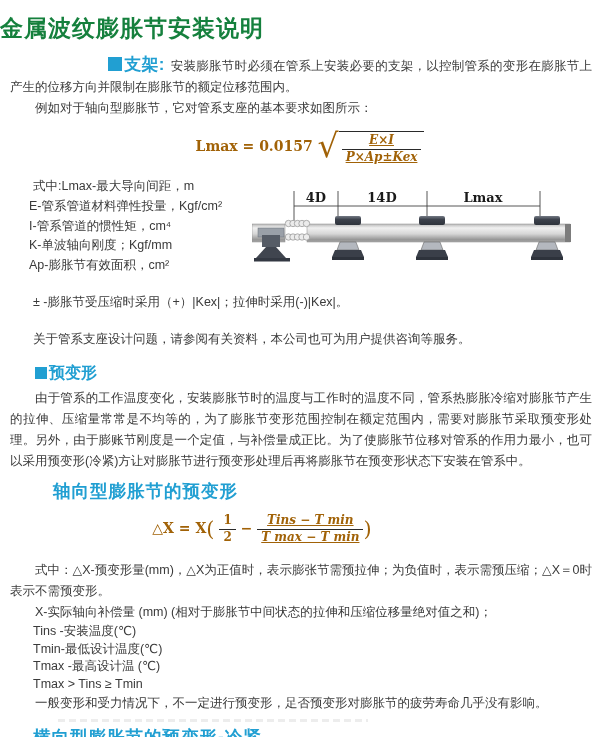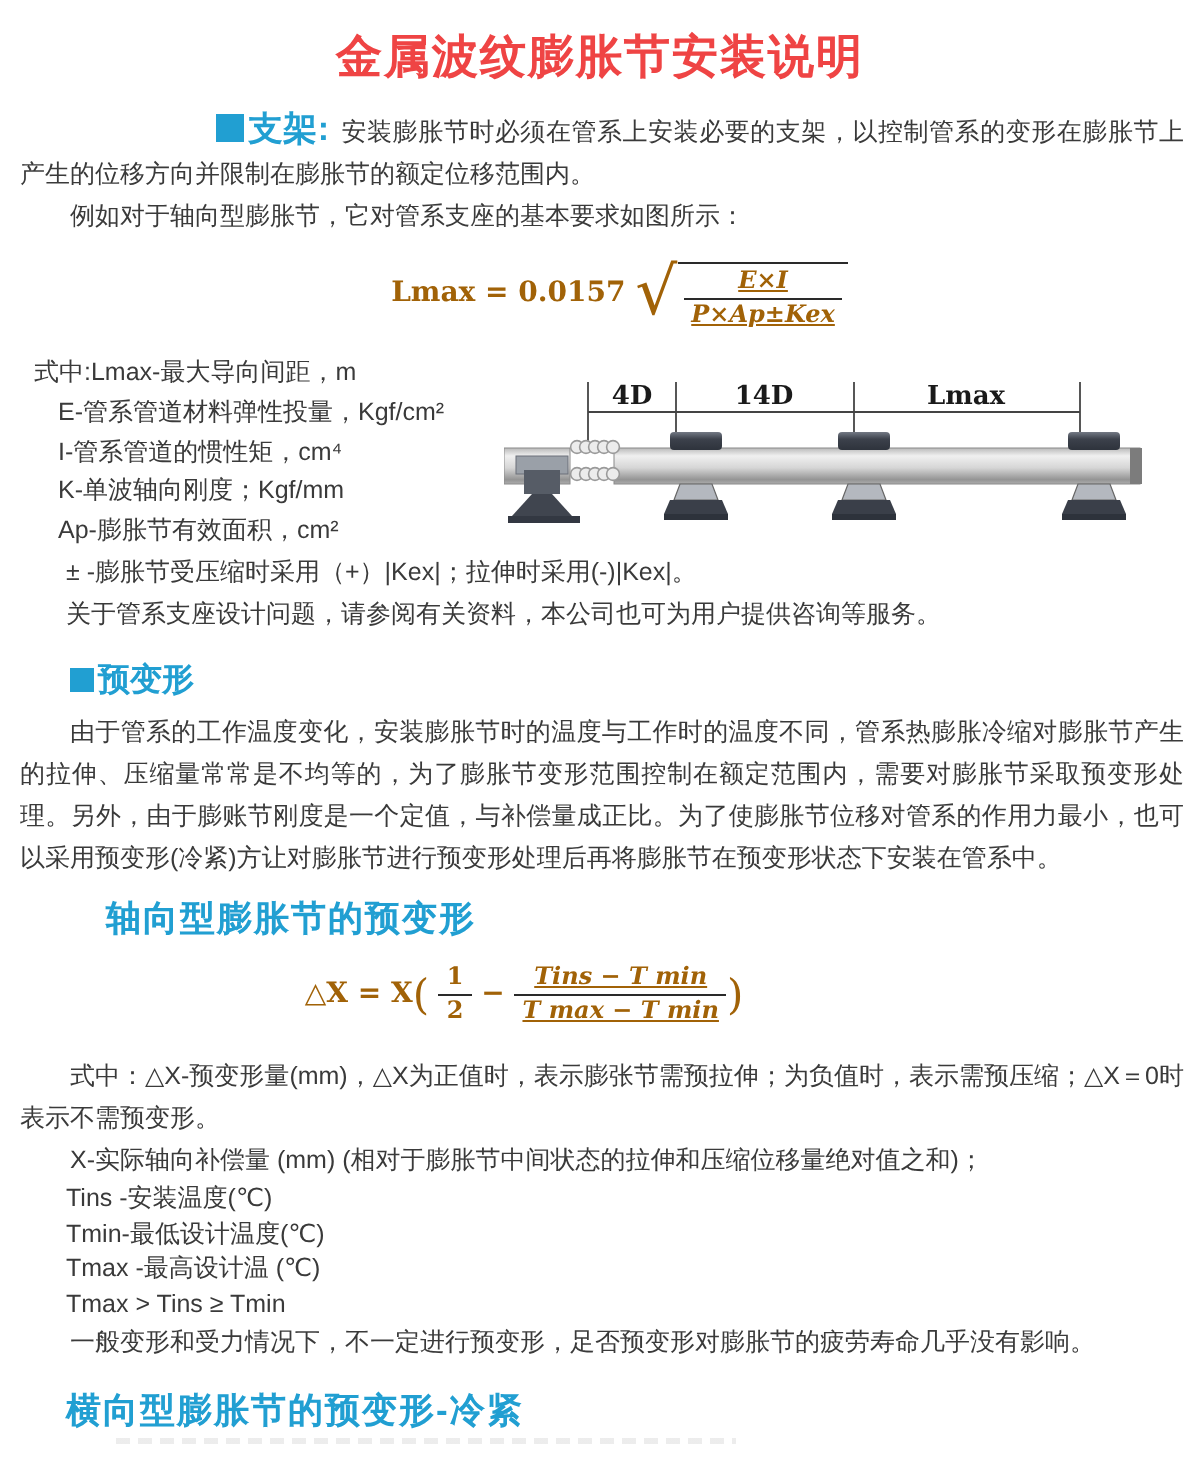--- a/index.html
+++ b/index.html
@@ -3,21 +3,21 @@
 <meta charset="utf-8">
 <style>
   :root { --accent-blue:#219fd2; --text:#3a3a3a; }
   * { margin:0; padding:0; box-sizing:border-box; }
   html,body { background:#ffffff; }
   body {
     width:600px; height:737px; overflow:hidden; position:relative;
     font-family:"Liberation Sans","DejaVu Sans",sans-serif;
     font-size:12.5px; line-height:21px; color:var(--text);
   }
-  h1.doc-title { font-size:23px; line-height:28px; text-align:center; margin:14px 0 12px; color:#ef4444; letter-spacing:1px; font-weight:bold; }
+  h1.doc-title { font-size:23px; line-height:28px; margin:14px 0 12px; color:#15803d; letter-spacing:1px; font-weight:bold; }
   .para { margin:0 8px 0 10px; text-align:justify; }
   .indent2 { text-indent:2em; }
   .sec-label { font-size:17px; font-weight:bold; color:var(--accent-blue); margin-left:50px; margin-right:6px; white-space:nowrap;padding-left:48px; }
   .sq { display:inline-block; width:14px; height:14px; background:var(--accent-blue); vertical-align:-1px; margin-right:2px; }
   .sq.small { width:12px; height:12px; }
   h2.sec-head { font-size:16px; line-height:20px; font-weight:bold; color:var(--accent-blue); margin:13px 0 5px 35px; }
   h3.sub-head { font-size:17.5px; line-height:22px; font-weight:bold; color:var(--accent-blue); letter-spacing:1px; }
   h3.axial { margin:8px 0 2px 53px; }
   h3.lateral { margin:12px 0 0 33px; }
 
@@ -34,24 +34,24 @@
   .bigparen { font-size:21px; font-weight:normal; vertical-align:middle; line-height:0; }
   .f1 { margin:10px 0 4px; height:44px; }
   .f1 .formula { transform:translateX(10px); }
   .f2 { margin:12px 0 8px; height:38px; }
   .f2 .formula { transform:translateX(-38px); }
 
   
   .defs-row { display:flex; margin:2px 4px 0 10px; }
   .defs-col { width:246px; flex:none; }
   .defs-col .def-line { line-height:19.8px; margin-left:19px; white-space:nowrap; }
-  .defs-col .def-line.first { margin-left:7px; }
+  .defs-col .def-line.first { margin-left:23px; }
   .diagram-col { flex:1; position:relative; }
   .diagram-col svg { position:absolute; top:8px; left:-4px; }
-  .hang23 { margin:0 8px 0 10px; padding-left:23px; text-indent:0; }
+  .hang23 { margin:16px 8px 0 10px; padding-left:23px; text-indent:0; }
   .temp-line { margin-left:33px; line-height:17.6px; }
   .cut-artifact { position:absolute; left:58px; top:719px; width:310px; height:3px; opacity:.18;
     background:repeating-linear-gradient(90deg,#999 0 7px,transparent 7px 11px); }
 </style>
 </head>
 <body>
 
 <h1 class="doc-title">金属波纹膨胀节安装说明</h1>
 
 <p class="para"><span class="sec-label"><span class="sq"></span><span>支架:</span></span><span>安装膨胀节时必须在管系上安装必要的支架，以控制管系的变形在膨胀节上产生的位移方向并限制在膨胀节的额定位移范围内。</span></p>

